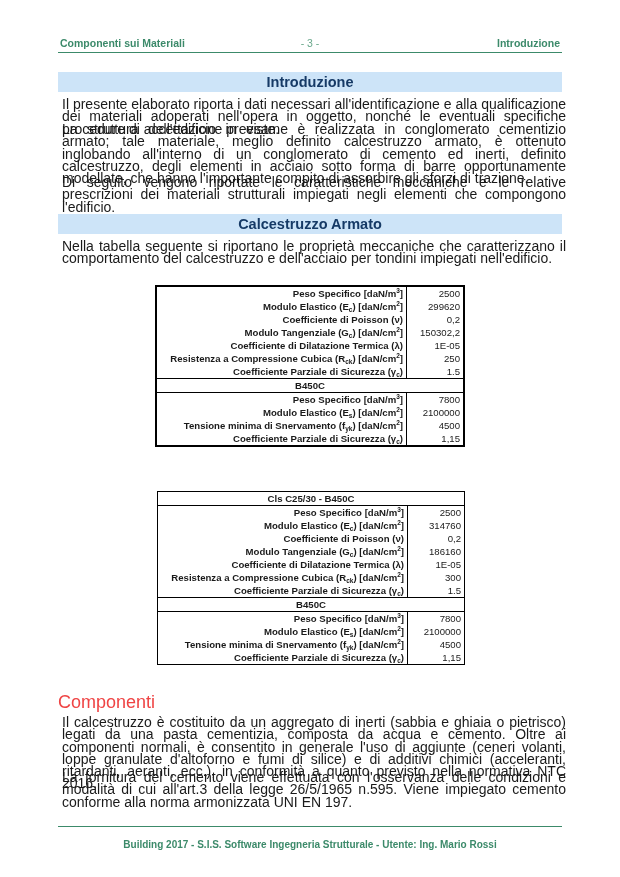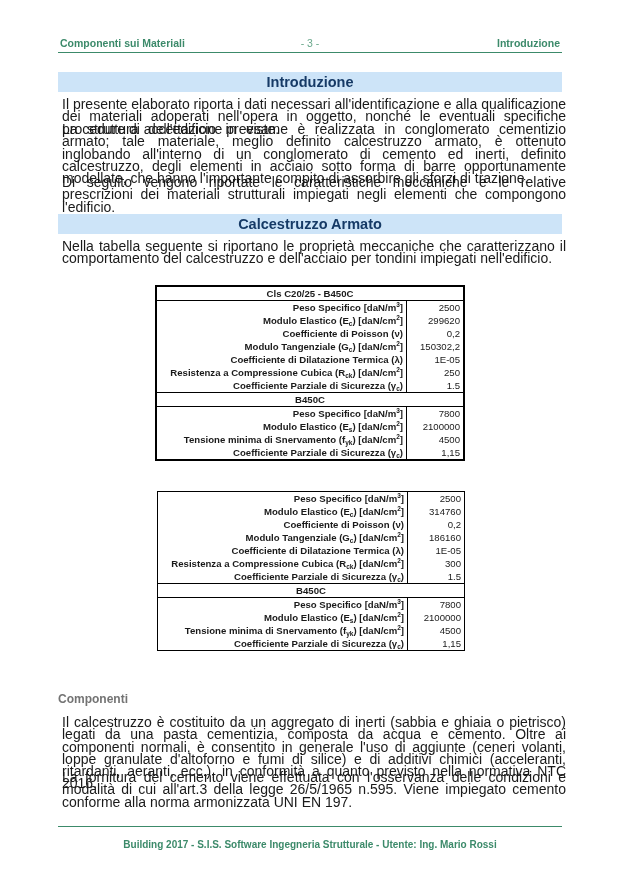--- a/index.html
+++ b/index.html
@@ -18,21 +18,21 @@
 
   table.mat { position: absolute; border-collapse: collapse; font-size: 9.6px; }
   table.mat td { padding: 0 3px; height: 13px; line-height: 13px; }
   table.mat.thick { border: 2px solid #000; }
   table.mat.thin { border: 1.5px solid #000; }
   table.mat td.title { text-align: center; font-weight: bold; border-bottom: 1.5px solid #000; }
   table.mat td.lbl { text-align: right; font-weight: bold; border-right: 1px solid #000; white-space: nowrap; }
   table.mat td.val { text-align: right; width: 50px; white-space: nowrap; }
   table.mat tr.sect td.title { border-top: 1.5px solid #000; }
 
-  .subhead { position: absolute; left: 58px; font-size: 12px; font-weight: bold; color: #737373; }
+  .subhead { position: absolute; left: 58px; font-size: 18px; font-weight: normal; color: #ef4444; }
 
   .page-footer { position: absolute; left: 58px; top: 826px; width: 504px; border-top: 1px solid #3c8a6a;
                  text-align: center; font-size: 10px; font-weight: bold; color: #3c8a6a; padding-top: 12px; }
   sub { font-size: 6.5px; vertical-align: -2px; line-height: 0; }
   sup { font-size: 6.5px; vertical-align: 4px; line-height: 0; }
 </style>
 </head>
 <body>
 
 <div class="page-header">
@@ -44,23 +44,20 @@
 <div class="section-band" style="top:72px;">Introduzione</div>
 <p class="para" style="top:98px;">Il presente elaborato riporta i dati necessari all'identificazione e alla qualificazione dei materiali adoperati nell'opera in oggetto, nonché le eventuali specifiche procedure di accettazione previste.</p>
 <p class="para" style="top:123px;">La struttura dell'edificio in esame è realizzata in conglomerato cementizio armato; tale materiale, meglio definito calcestruzzo armato, è ottenuto inglobando all'interno di un conglomerato di cemento ed inerti, definito calcestruzzo, degli elementi in acciaio sotto forma di barre opportunamente modellate, che hanno l'importante compito di assorbire gli sforzi di trazione.</p>
 <p class="para" style="top:176px;">Di seguito vengono riportate le caratteristiche meccaniche e le relative prescrizioni dei materiali strutturali impiegati negli elementi che compongono l'edificio.</p>
 
 <div class="section-band" style="top:214px;">Calcestruzzo Armato</div>
 <p class="para" style="top:240px;">Nella tabella seguente si riportano le proprietà meccaniche che caratterizzano il comportamento del calcestruzzo e dell'acciaio per tondini impiegati nell'edificio.</p>
 
 <table class="mat thick" style="left:155px; top:285px; width:310px;">
   <tbody>
-      <tr>
-        <td class="title" colspan="2">Cls C20/25 - B450C</td>
-      </tr>
   <tr>
     <td class="lbl"><span>Peso Specifico [daN/m</span><sup>3</sup><span>]</span></td>
     <td class="val">2500</td>
   </tr>
   <tr>
     <td class="lbl"><span>Modulo Elastico (E</span><sub>c</sub><span>) [daN/cm</span><sup>2</sup><span>]</span></td>
     <td class="val">299620</td>
   </tr>
   <tr>
     <td class="lbl">Coefficiente di Poisson (ν)</td>
@@ -99,20 +96,23 @@
   </tr>
   <tr>
     <td class="lbl"><span>Coefficiente Parziale di Sicurezza (γ</span><sub>c</sub><span>)</span></td>
     <td class="val">1,15</td>
   </tr>
 </tbody>
   </table>
 
 <table class="mat thin" style="left:157px; top:491px; width:308px;">
   <tbody>
+      <tr>
+        <td class="title" colspan="2">Cls C25/30 - B450C</td>
+      </tr>
   <tr>
     <td class="lbl"><span>Peso Specifico [daN/m</span><sup>3</sup><span>]</span></td>
     <td class="val">2500</td>
   </tr>
   <tr>
     <td class="lbl"><span>Modulo Elastico (E</span><sub>c</sub><span>) [daN/cm</span><sup>2</sup><span>]</span></td>
     <td class="val">314760</td>
   </tr>
   <tr>
     <td class="lbl">Coefficiente di Poisson (ν)</td>

